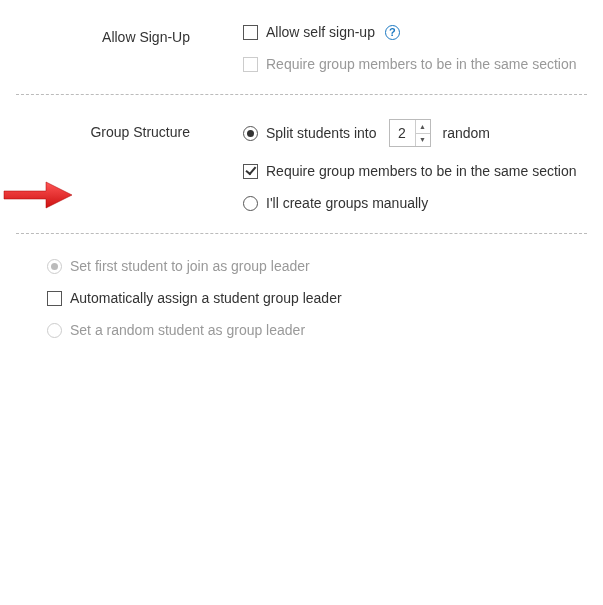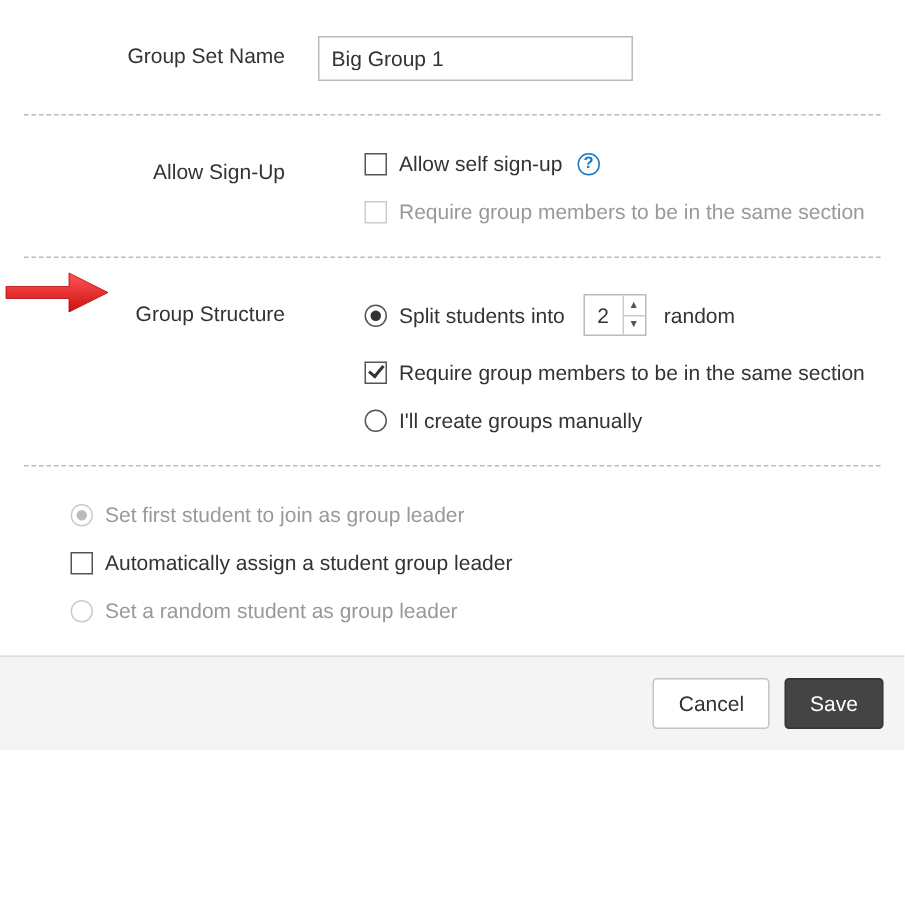--- a/index.html
+++ b/index.html
@@ -212,28 +212,20 @@
     <svg class="arrow-callout" width="78" height="32" viewBox="0 0 78 32">
       <defs>
         <linearGradient id="g" x1="0" y1="0" x2="0" y2="1">
           <stop offset="0" stop-color="#f55"></stop>
           <stop offset="1" stop-color="#c11"></stop>
         </linearGradient>
       </defs>
       <path d="M 8 12 L 50 12 L 50 3 L 76 16 L 50 29 L 50 20 L 8 20 Z" fill="url(#g)" stroke="#a00" stroke-width="0.5"></path>
     </svg>
 
-    <div class="form-section">
-      <div class="form-row">
-        <div class="label-col">Group Set Name</div>
-        <div class="control-col">
-          <input class="text-input" type="text" value="Big Group 1" style="">
-        </div>
-      </div>
-    </div>
 
     <div class="form-section">
       <div class="form-row">
         <div class="label-col">Allow Sign-Up</div>
         <div class="control-col">
           <div class="opt-line">
             <span class="fake-checkbox"></span>
             <span>Allow self sign-up</span>
             <span class="help-icon">?</span>
           </div>
@@ -287,18 +279,14 @@
           <div class="opt-line disabled">
             <span class="fake-radio disabled"></span>
             <span>Set a random student as group leader</span>
           </div>
         </div>
       </div>
     </div>
 
   </div>
 
-  <div class="modal-footer">
-    <button class="btn btn-cancel">Cancel</button>
-    <button class="btn btn-save">Save</button>
-  </div>
 
 </div>
 
 </body></html>

